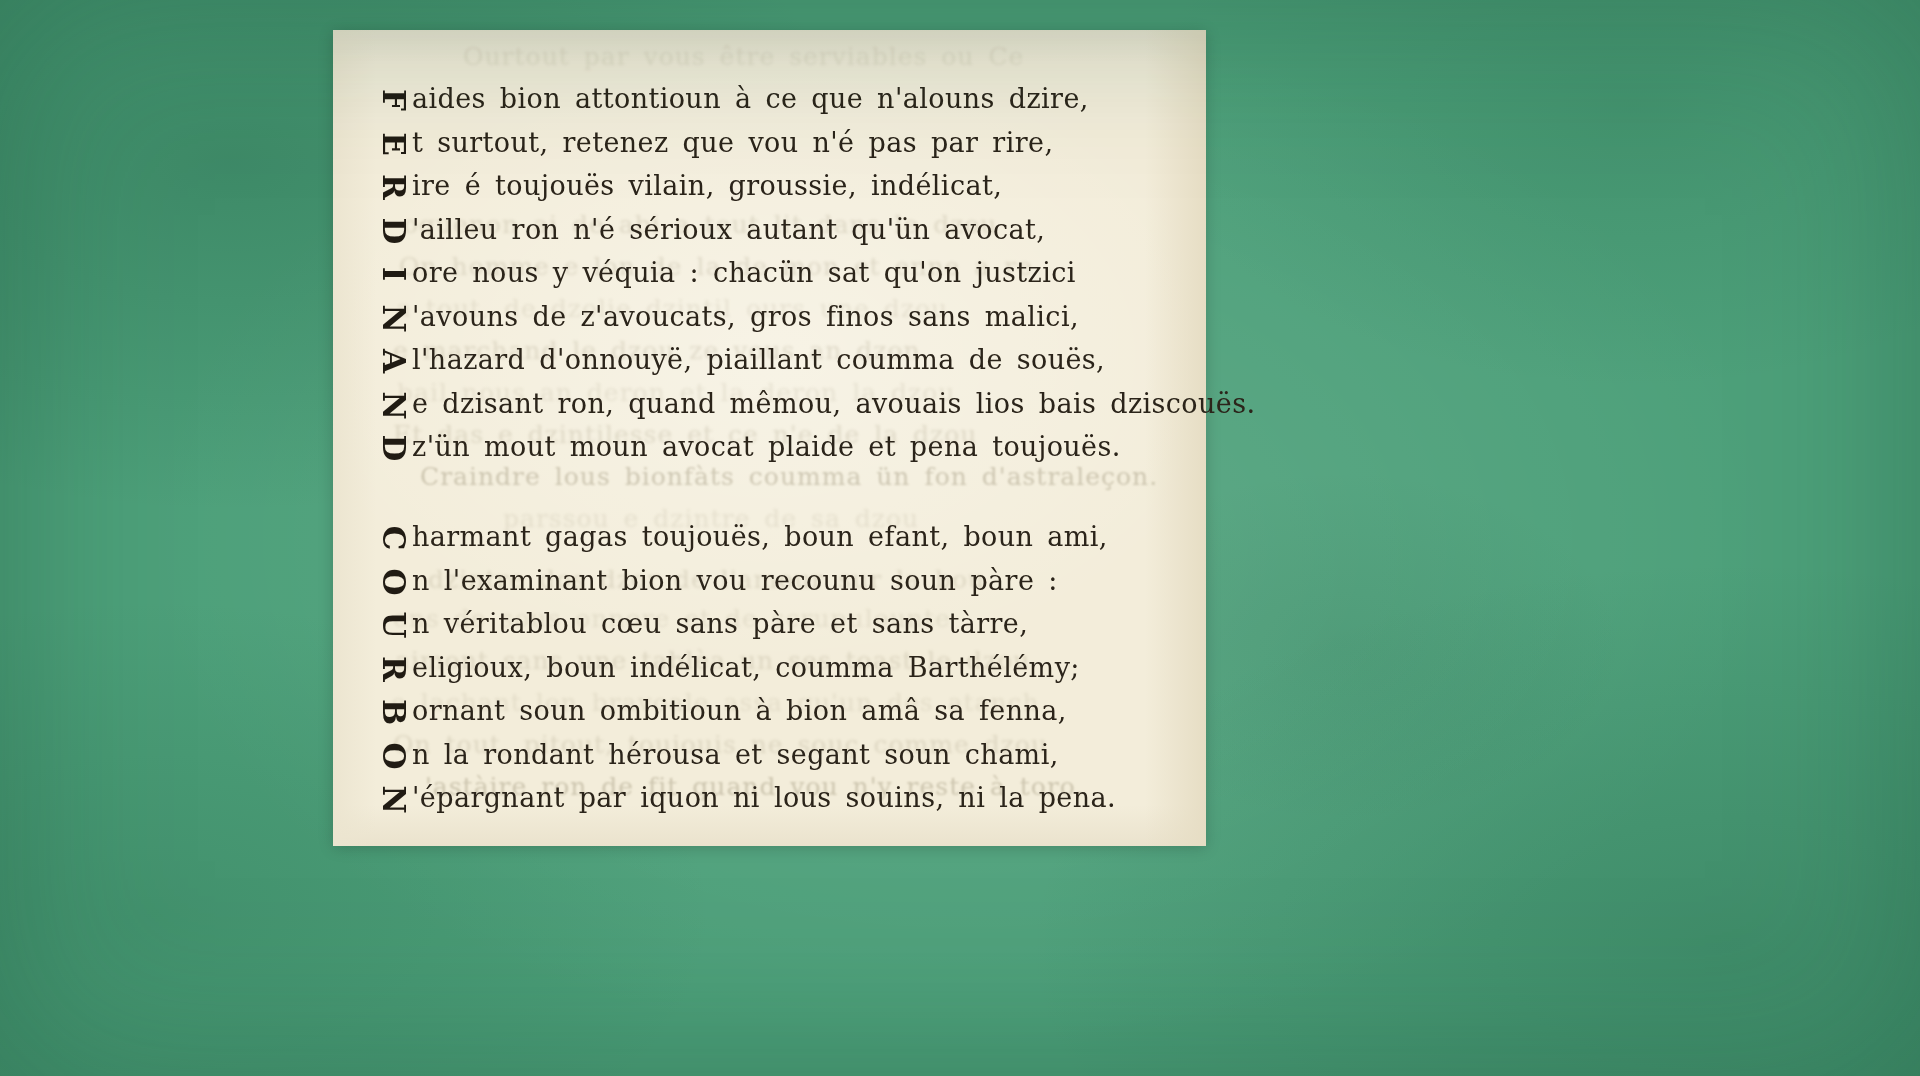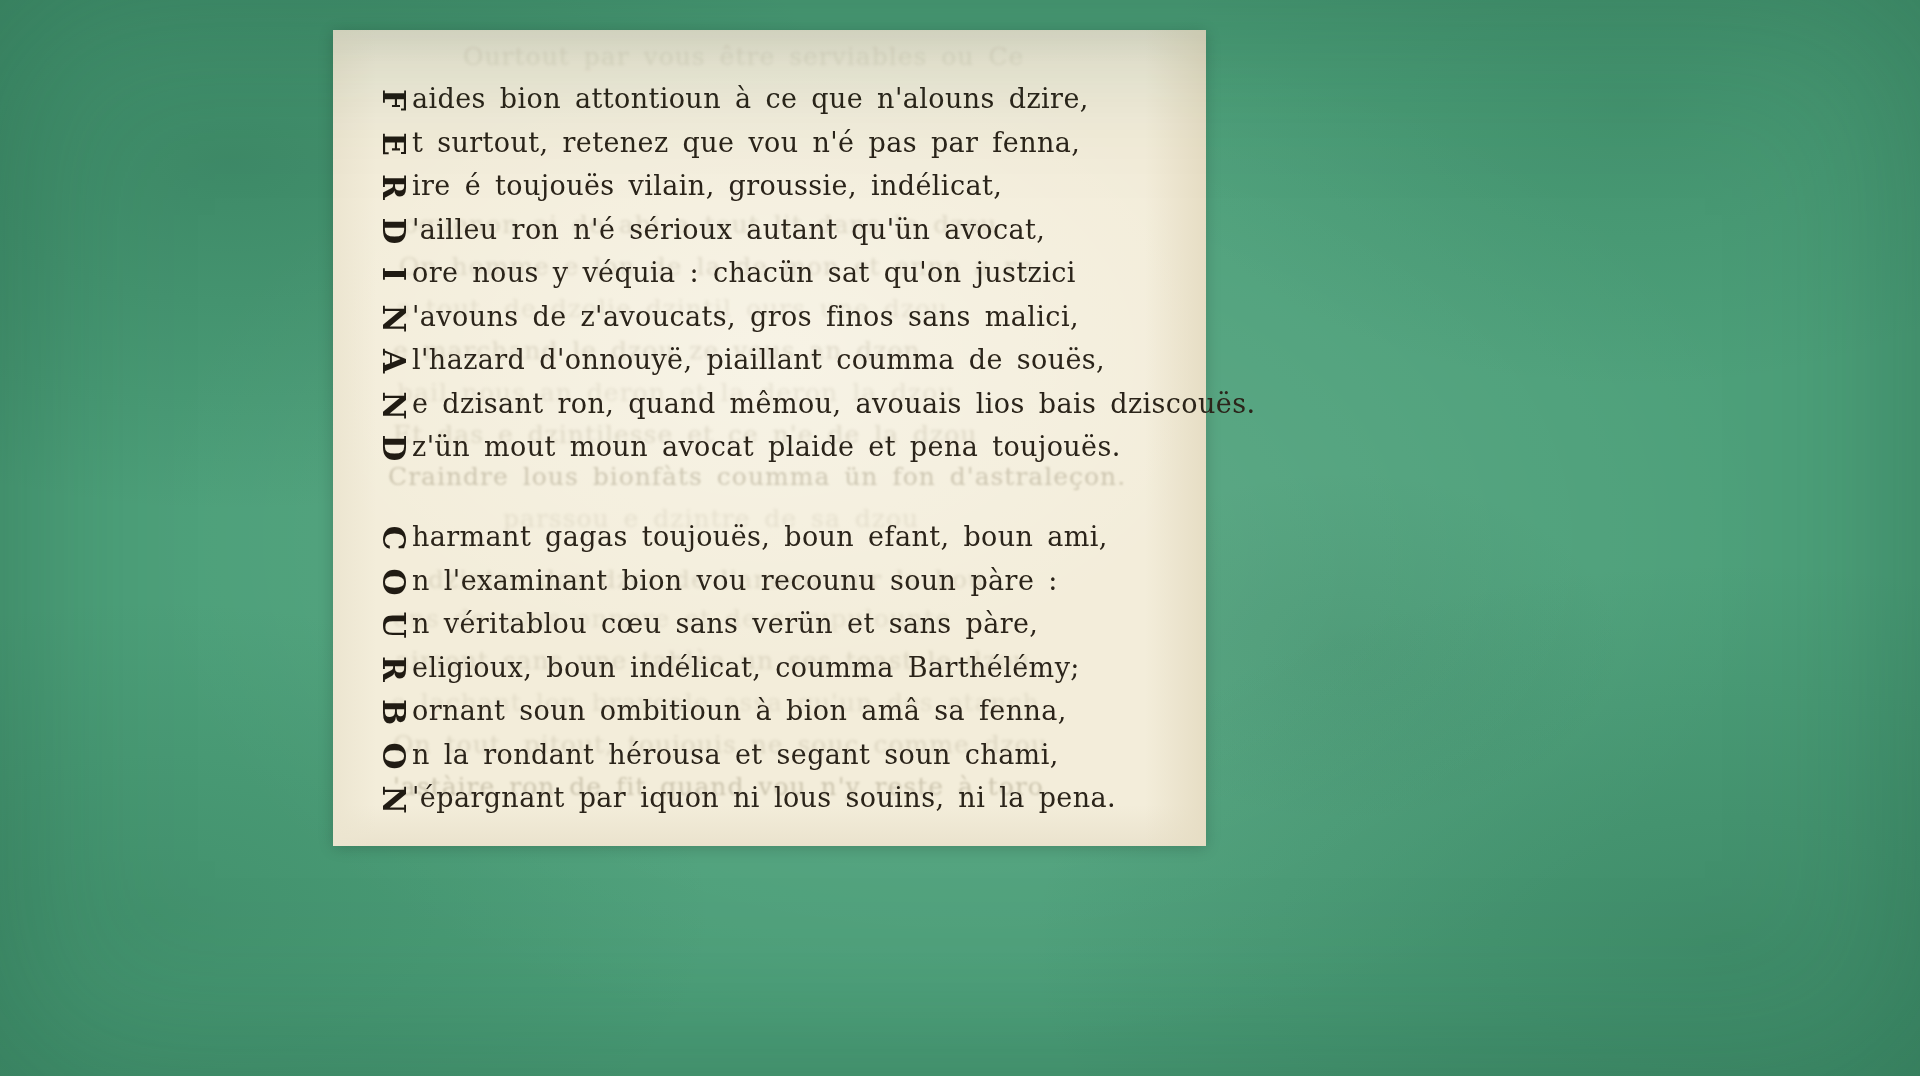--- a/index.html
+++ b/index.html
@@ -57,21 +57,21 @@
     position: absolute;
     white-space: nowrap;
     font-size: 25px;
     letter-spacing: 1px;
     word-spacing: 5px;
     color: #8f8569;
     opacity: 0.22;
     filter: blur(1.4px);
     pointer-events: none;
   }
-  .ghost.strong { opacity: 0.38; filter: blur(0.9px); }
+  .ghost.strong { opacity: 0.38; filter: blur(0.9px); margin-left: 32px; }
   .ghost.faint  { opacity: 0.15; filter: blur(1.8px); }
 
   .g0  { left: 130px; top: 12px;  }
   .g1  { left: 70px;  top: 180px; }
   .g2  { left: 66px;  top: 222px; }
   .g3  { left: 63px;  top: 264px; }
   .g4  { left: 60px;  top: 306px; }
   .g5  { left: 64px;  top: 348px; }
   .g6  { left: 60px;  top: 390px; }
   .g7  { left: 55px;  top: 432px; }
@@ -134,21 +134,21 @@
     <div class="ghost g11">aimont sans une tablèa un ses toast le dzou</div>
     <div class="ghost faint g12">e lachant lon bravoale assa qu'un des atanch</div>
     <div class="ghost g13">On tout, pitout, toujouis ne souç comme dzou</div>
     <div class="ghost strong g14">'astàire ron de fit quand vou n'y reste à toro.</div>
 
     <div class="stanza stanza1">
       <div class="vline">
         <span class="vinitial">F</span><span class="vtext">aides bion attontioun à ce que n'alouns dzire,</span>
       </div>
       <div class="vline">
-        <span class="vinitial">E</span><span class="vtext">t surtout, retenez que vou n'é pas par fenna,</span>
+        <span class="vinitial">E</span><span class="vtext">t surtout, retenez que vou n'é pas par rire,</span>
       </div>
       <div class="vline">
         <span class="vinitial">R</span><span class="vtext">ire é toujouës vilain, groussie, indélicat,</span>
       </div>
       <div class="vline">
         <span class="vinitial">D</span><span class="vtext">'ailleu ron n'é sérioux autant qu'ün avocat,</span>
       </div>
       <div class="vline">
         <span class="vinitial">I</span><span class="vtext">ore nous y véquia : chacün sat qu'on justzici</span>
       </div>
@@ -167,21 +167,21 @@
     </div>
 
     <div class="stanza stanza2">
       <div class="vline">
         <span class="vinitial">C</span><span class="vtext">harmant gagas toujouës, boun efant, boun ami,</span>
       </div>
       <div class="vline">
         <span class="vinitial">O</span><span class="vtext">n l'examinant bion vou recounu soun pàre :</span>
       </div>
       <div class="vline">
-        <span class="vinitial">U</span><span class="vtext">n véritablou cœu sans verün et sans pàre,</span>
+        <span class="vinitial">U</span><span class="vtext">n véritablou cœu sans pàre et sans tàrre,</span>
       </div>
       <div class="vline">
         <span class="vinitial">R</span><span class="vtext">eligioux, boun indélicat, coumma Barthélémy;</span>
       </div>
       <div class="vline">
         <span class="vinitial">B</span><span class="vtext">ornant soun ombitioun à bion amâ sa fenna,</span>
       </div>
       <div class="vline">
         <span class="vinitial">O</span><span class="vtext">n la rondant hérousa et segant soun chami,</span>
       </div>

